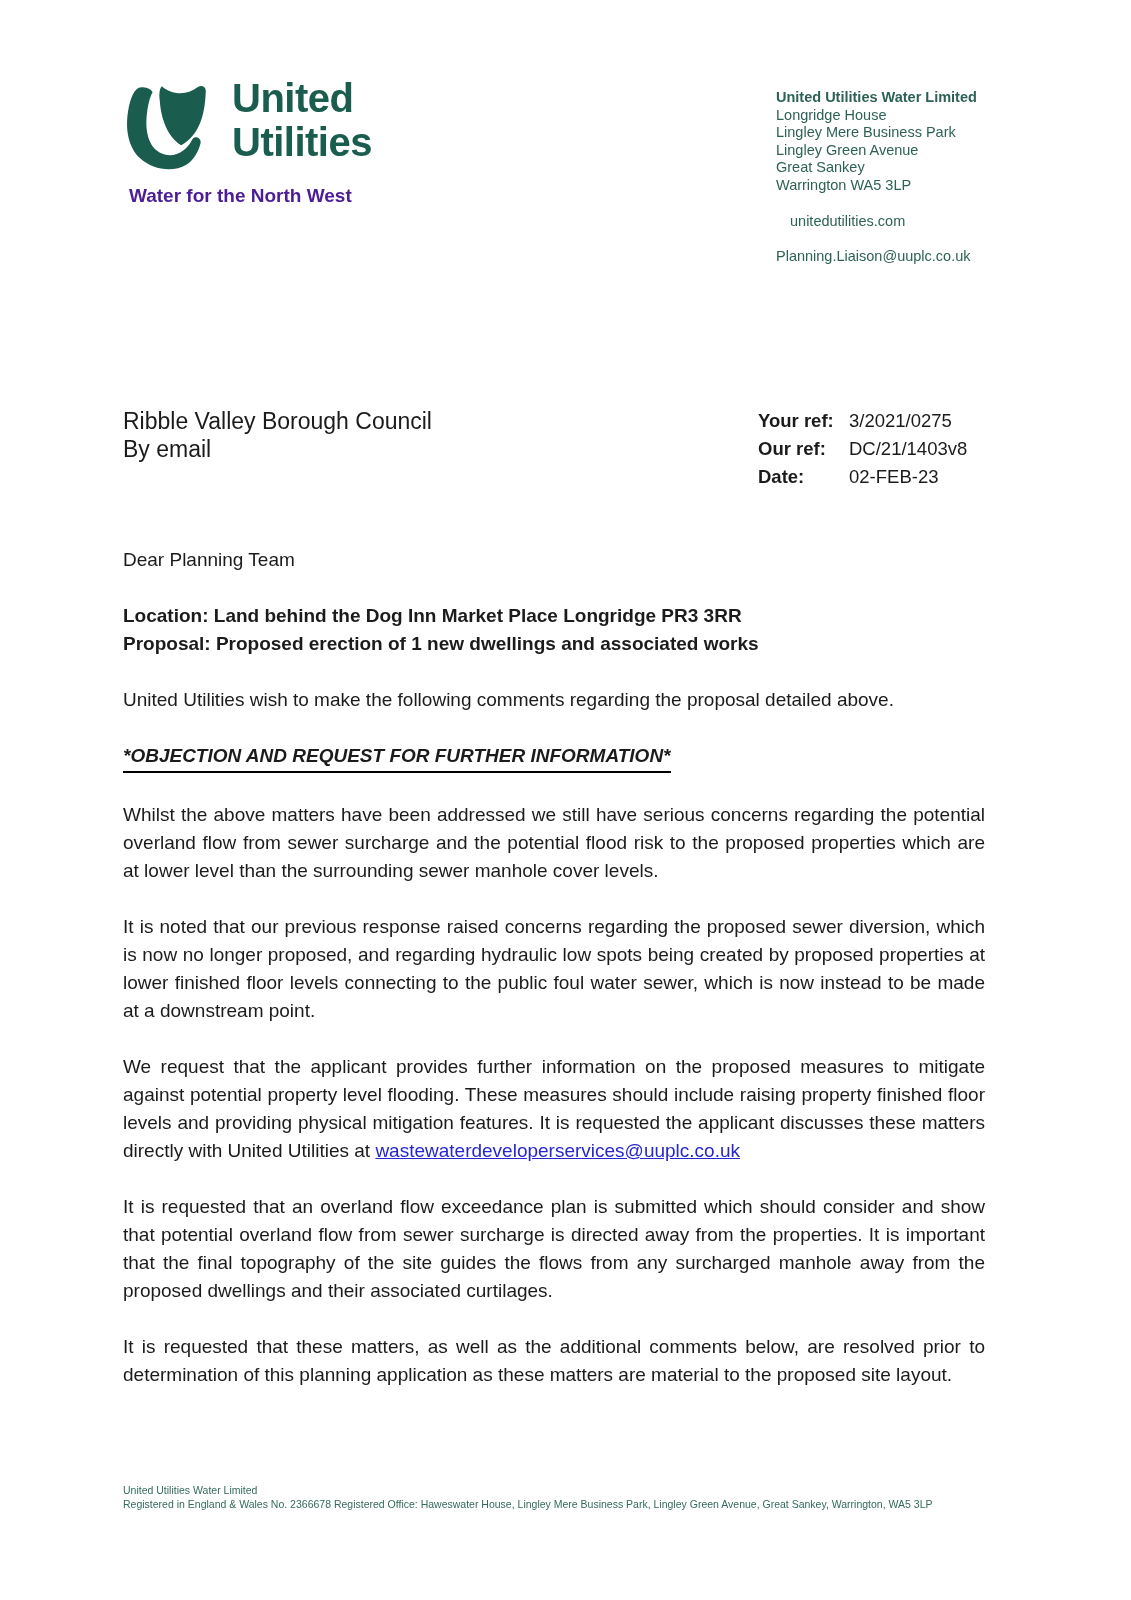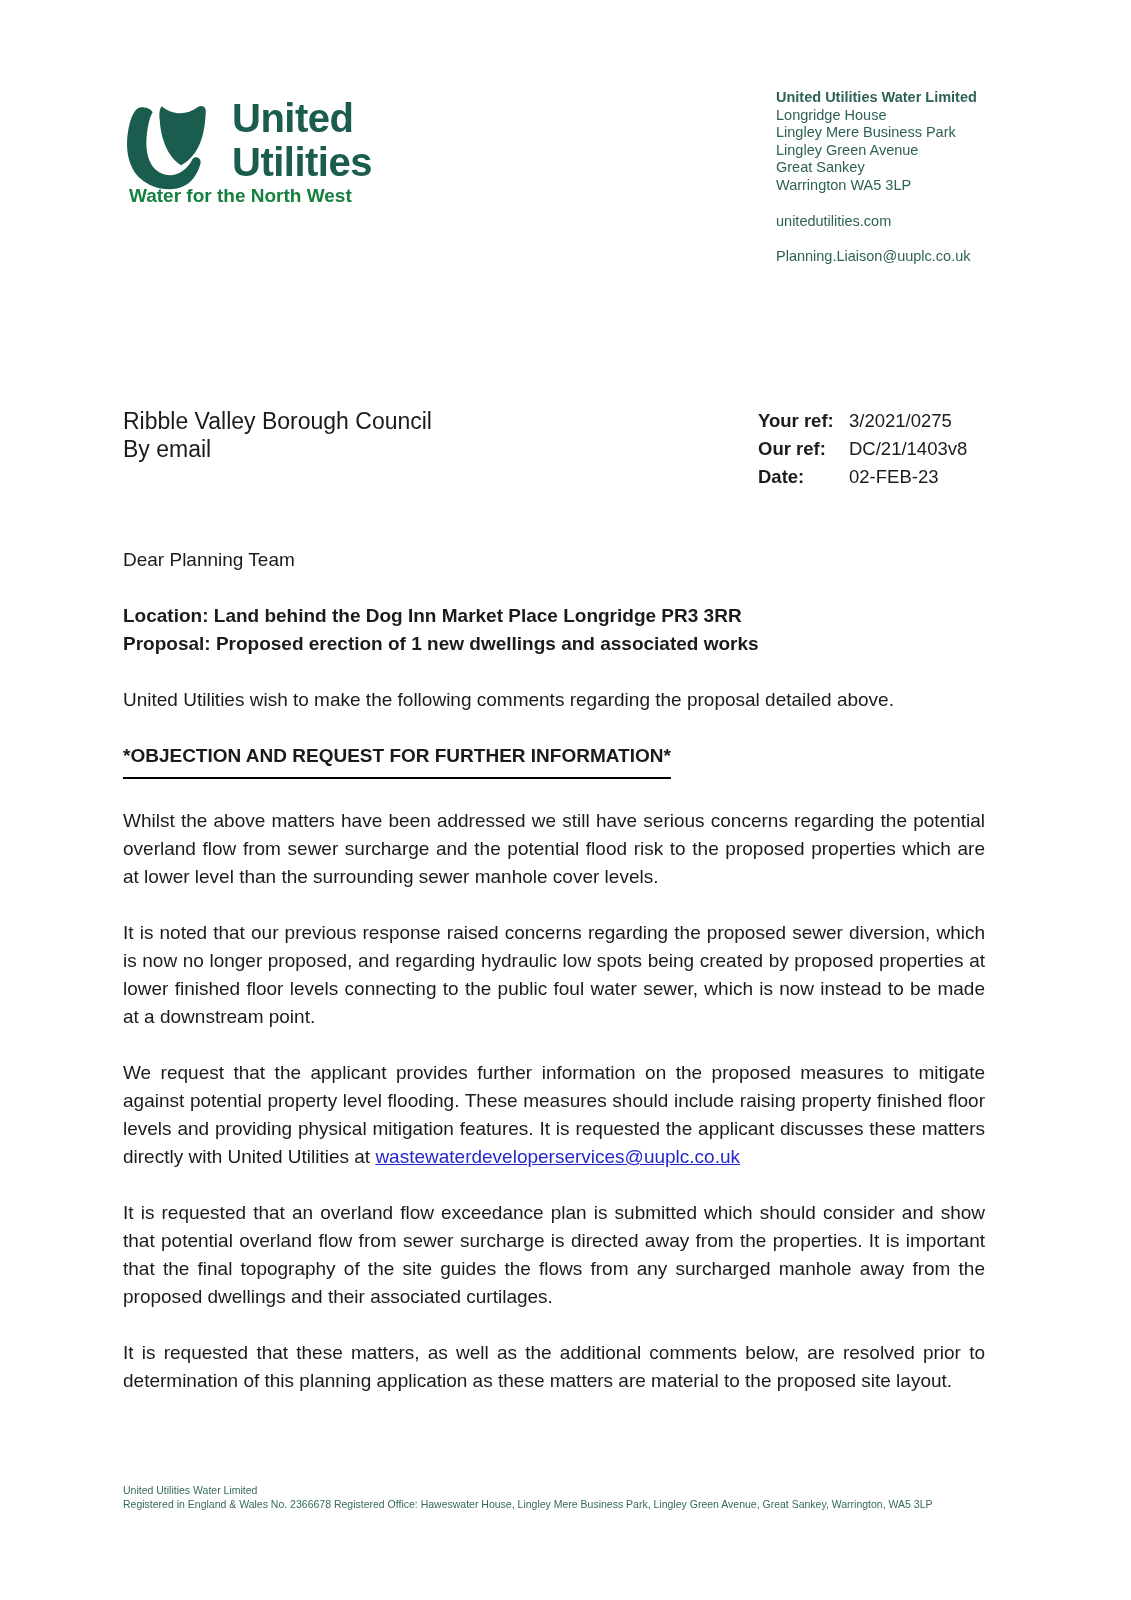--- a/index.html
+++ b/index.html
@@ -8,38 +8,38 @@
     width: 1131px;
     height: 1600px;
     margin: 0 auto;
     background: #ffffff;
     font-family: "Liberation Sans", sans-serif;
     color: #1b1b1b;
     overflow: hidden;
   }
 
   
-  .logo-block { position: absolute; left: 120px; top: 84px; margin-top: 20px; }
+  .logo-block { position: absolute; left: 120px; top: 84px; }
   .logo-mark { display: block; }
   .brand-text {
     position: absolute; left: 112px; top: -8px;
     font-size: 40px; font-weight: bold; line-height: 44px;
     color: #1a5c4d; letter-spacing: -0.5px;
   }
   .tagline {
     position: absolute; left: 129px; top: 185px;
-    font-size: 19px; font-weight: 600; color: #15803d;
+    font-size: 19px; font-weight: 600; color: #4c1d95;
   }
 
   .sender-address {
     position: absolute; left: 776px; top: 89px;
     font-size: 14.5px; line-height: 17.6px; color: #2e6156;
   }
   .sender-address .company { font-weight: bold; }
-  .sender-address .website { margin-top: 18px; }
+  .sender-address .website { margin-top: 18px; margin-left: 14px; }
   .sender-address .email   { margin-top: 18px; }
 
   
   .recipient {
     position: absolute; left: 123px; top: 407px;
     font-size: 23px; line-height: 28px;
   }
   .refs {
     position: absolute; left: 758px; top: 407px;
     display: grid; grid-template-columns: 91px auto;
@@ -50,21 +50,21 @@
   
   .letter-body {
     position: absolute; left: 123px; top: 546px; width: 862px;
     font-size: 19px; line-height: 28px;
   }
   .letter-body > div, .letter-body > p { margin: 0 0 28px 0; }
   .subject { font-weight: bold; }
   .heading-wrap { margin-bottom: 28px; }
   .heading {
     display: inline-block; font-weight: bold;
-    border-bottom: 2.5px solid #000; padding-bottom: 7px;
+    border-bottom: 2.5px solid #000; padding-bottom: 1px; font-style: italic;
   }
   p.para { text-align: justify; }
   .email-link { color: #2626cf; text-decoration: underline; cursor: pointer; }
 
   
   .page-footer {
     position: absolute; left: 123px; top: 1484px;
     font-size: 10.5px; line-height: 13.5px; color: #356a5e;
   }
 </style>

